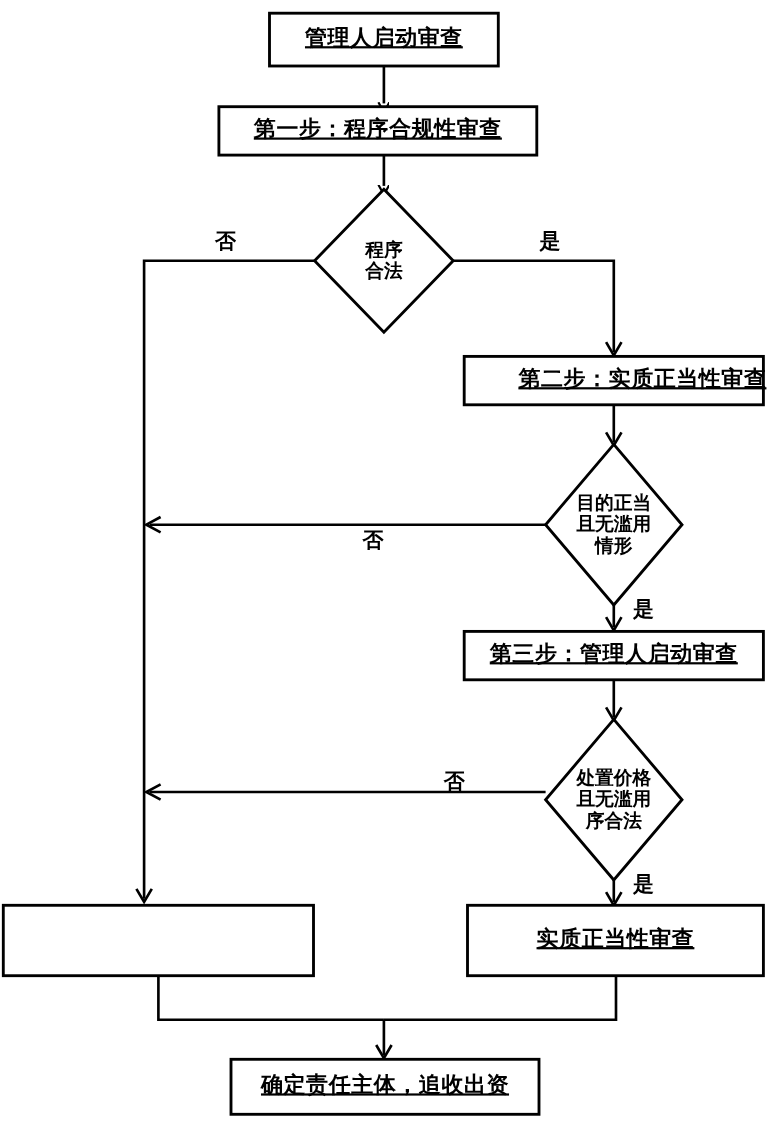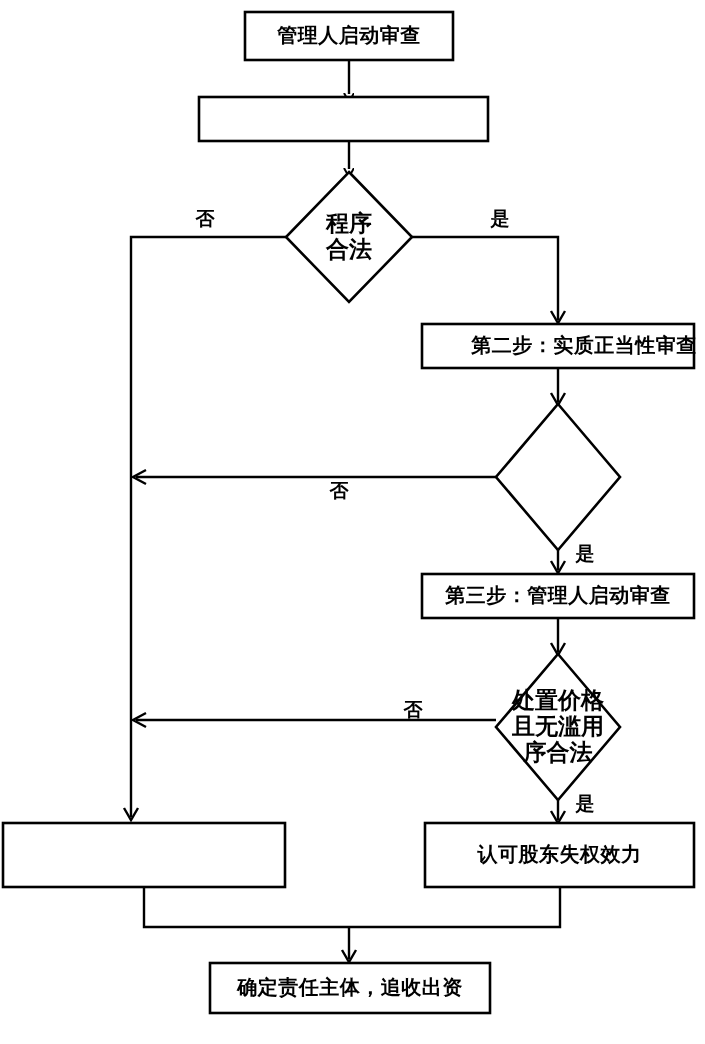--- a/index.html
+++ b/index.html
@@ -29,22 +29,22 @@
     align-items: center;
     justify-content: center;
     text-align: center;
     color: #000000;
     font-family: "Liberation Serif", "DejaVu Serif", serif;
     font-weight: 700;
     line-height: 1.18;
     white-space: pre-line;
     pointer-events: none;
   }
-  .box-label { font-size: 20px; letter-spacing: 0.5px; }
-  .diamond-label { font-size: 23px; line-height: 1.12; }
+  .box-label { font-size: 20px; letter-spacing: 0.5px; text-decoration: underline; }
+  .diamond-label { font-size: 17px; line-height: 1.12; }
   .edge-label {
     position: absolute;
     color: #000000;
     font-family: "Liberation Serif", "DejaVu Serif", serif;
     font-weight: 700;
     font-size: 19px;
     text-align: center;
     pointer-events: none;
   }
 </style>
@@ -134,35 +134,39 @@
       <rect x="422" y="574" width="272" height="44"></rect>
       <polygon points="558,654 620,727 558,800 496,727"></polygon>
       <rect x="3" y="823" width="282" height="64"></rect>
       <rect x="425" y="823" width="269" height="64"></rect>
       <rect x="210" y="963" width="280" height="50"></rect>
     </g>
   </svg>
 
   <div class="node-label box-label" style="left:245px; top:12px; width:208px; height:48px;">管理人启动审查</div>
 
+  <div class="node-label box-label" style="left:199px; top:97px; width:289px; height:44px;">第一步：程序合规性审查</div>
 
   <div class="node-label diamond-label" style="left:286px; top:172px; width:126px; height:130px;">程序
 合法</div>
 
   <div class="node-label box-label" style="left:422px; top:324px; width:324px; height:44px;">第二步：实质正当性审查</div>
 
+  <div class="node-label diamond-label" style="left:496px; top:404px; width:124px; height:146px;">目的正当
+且无滥用
+情形</div>
 
   <div class="node-label box-label" style="left:422px; top:574px; width:272px; height:44px;">第三步：管理人启动审查</div>
 
   <div class="node-label diamond-label" style="left:496px; top:654px; width:124px; height:146px;">处置价格
 且无滥用
 序合法</div>
 
 
-  <div class="node-label box-label" style="left:425px; top:823px; width:269px; height:64px;">认可股东失权效力</div>
+  <div class="node-label box-label" style="left:425px; top:823px; width:269px; height:64px;">实质正当性审查</div>
 
   <div class="node-label box-label" style="left:210px; top:963px; width:280px; height:50px;text-align:right;">确定责任主体，追收出资</div>
 
   <div class="edge-label" style="left:191px; top:206px; width:28px;">否</div>
 
   <div class="edge-label" style="left:486px; top:206px; width:28px;">是</div>
 
   <div class="edge-label" style="left:325px; top:478px; width:28px;">否</div>
 
   <div class="edge-label" style="left:571px; top:541px; width:28px;">是</div>

